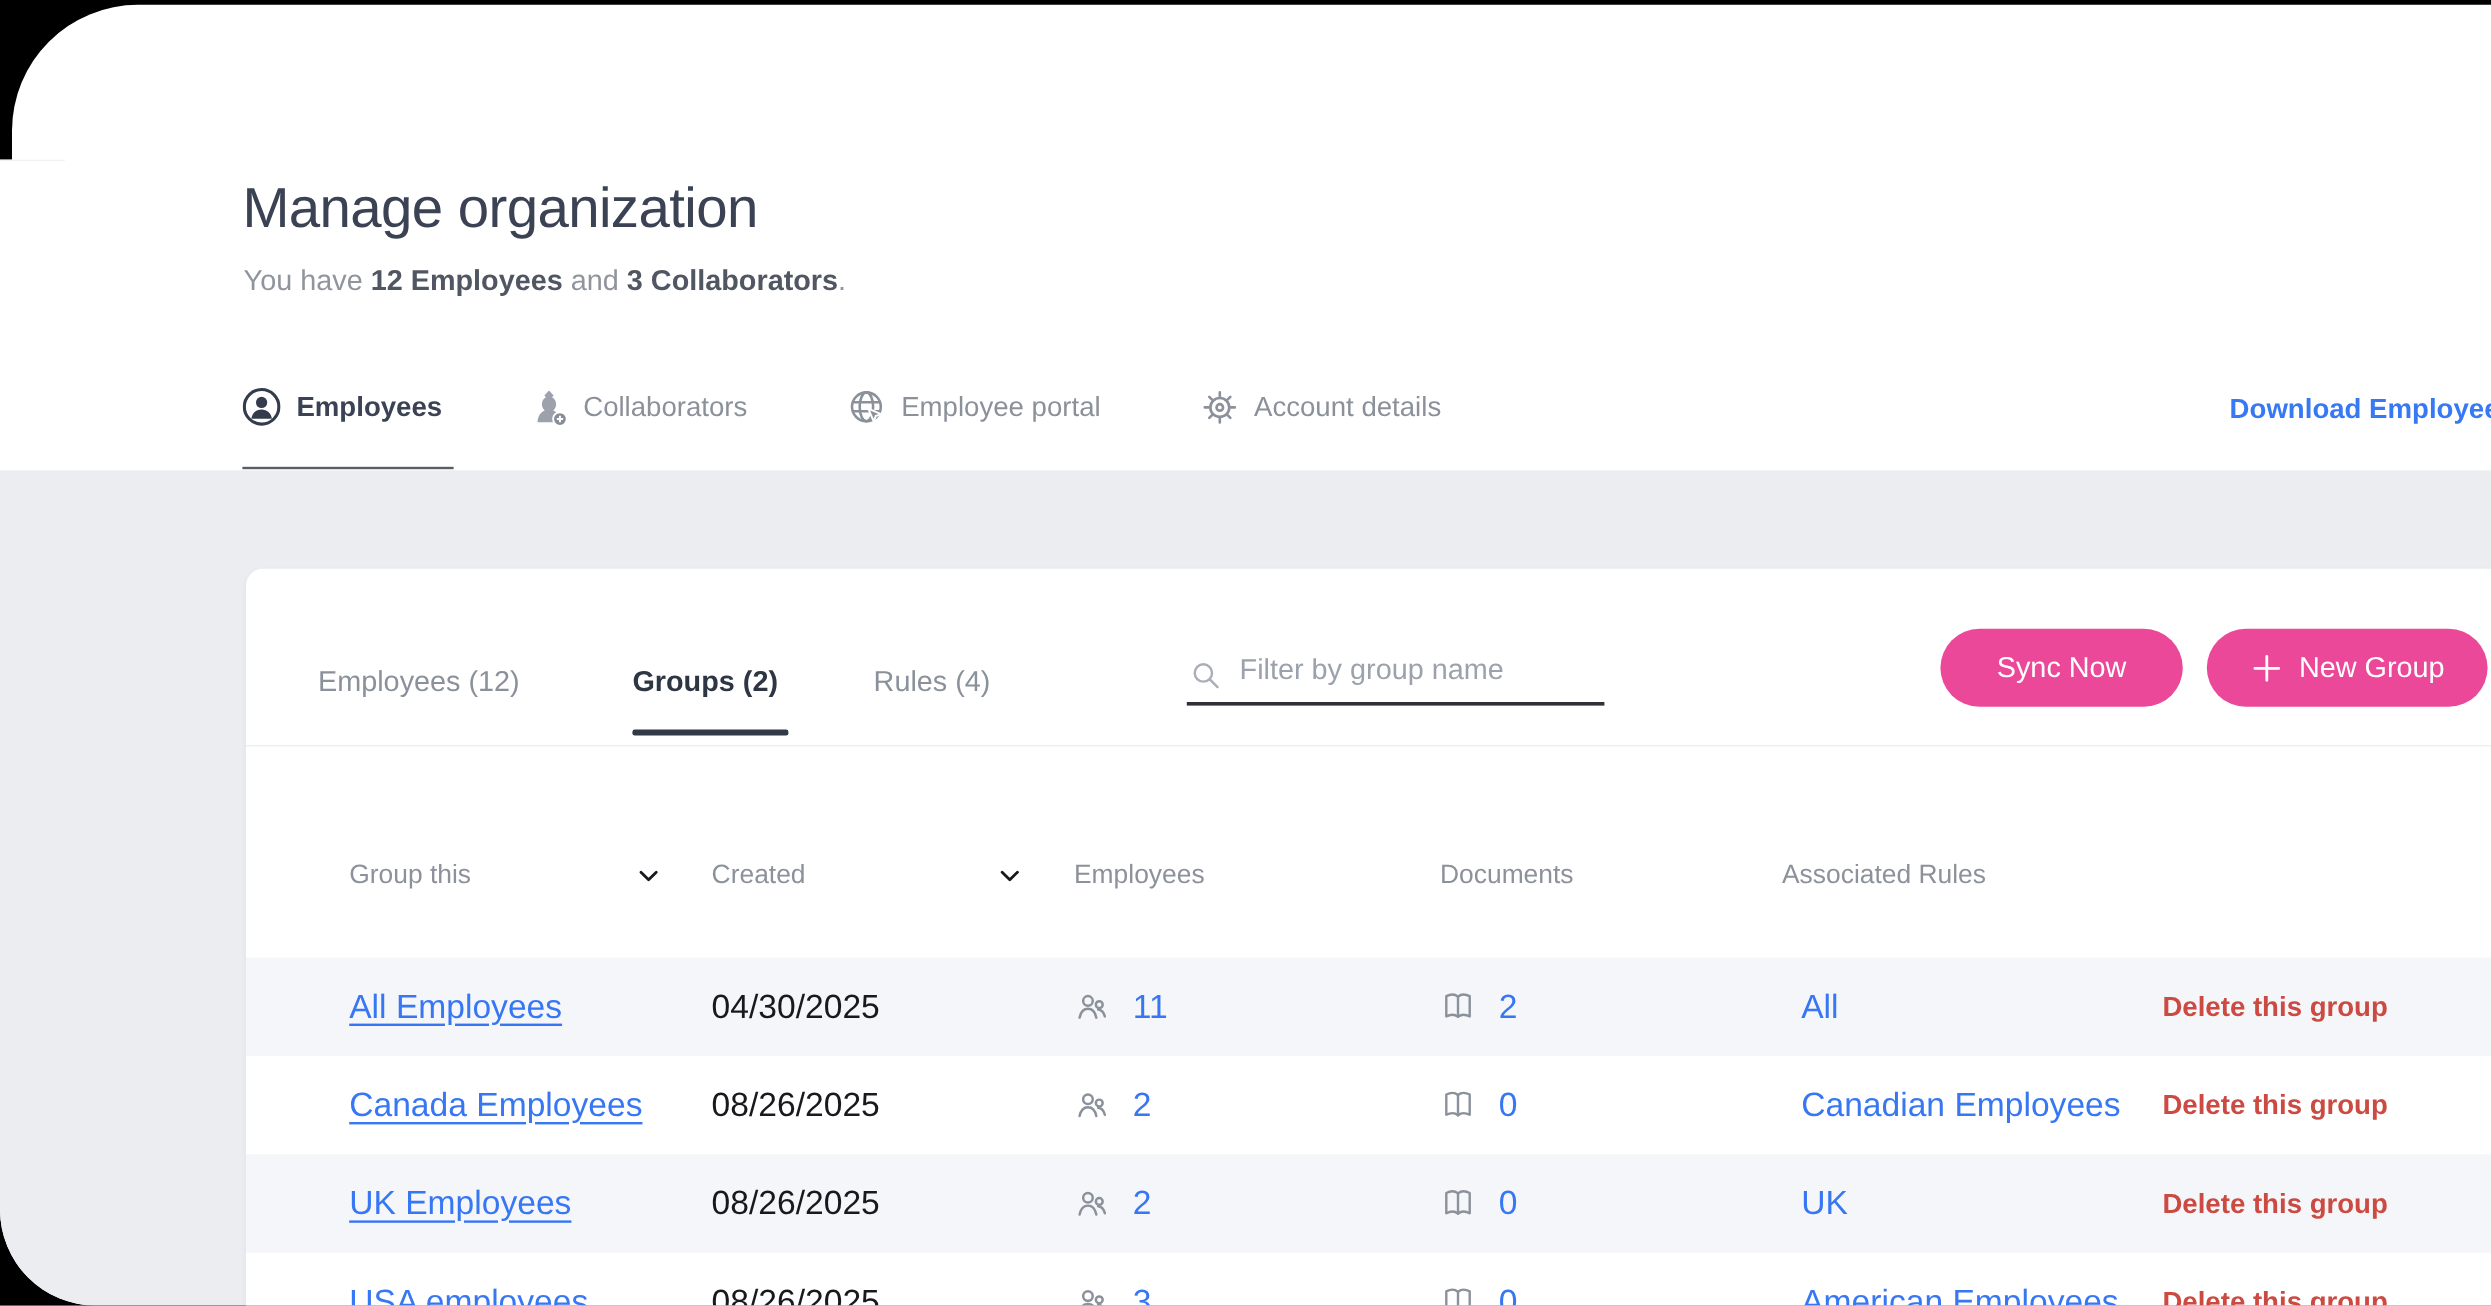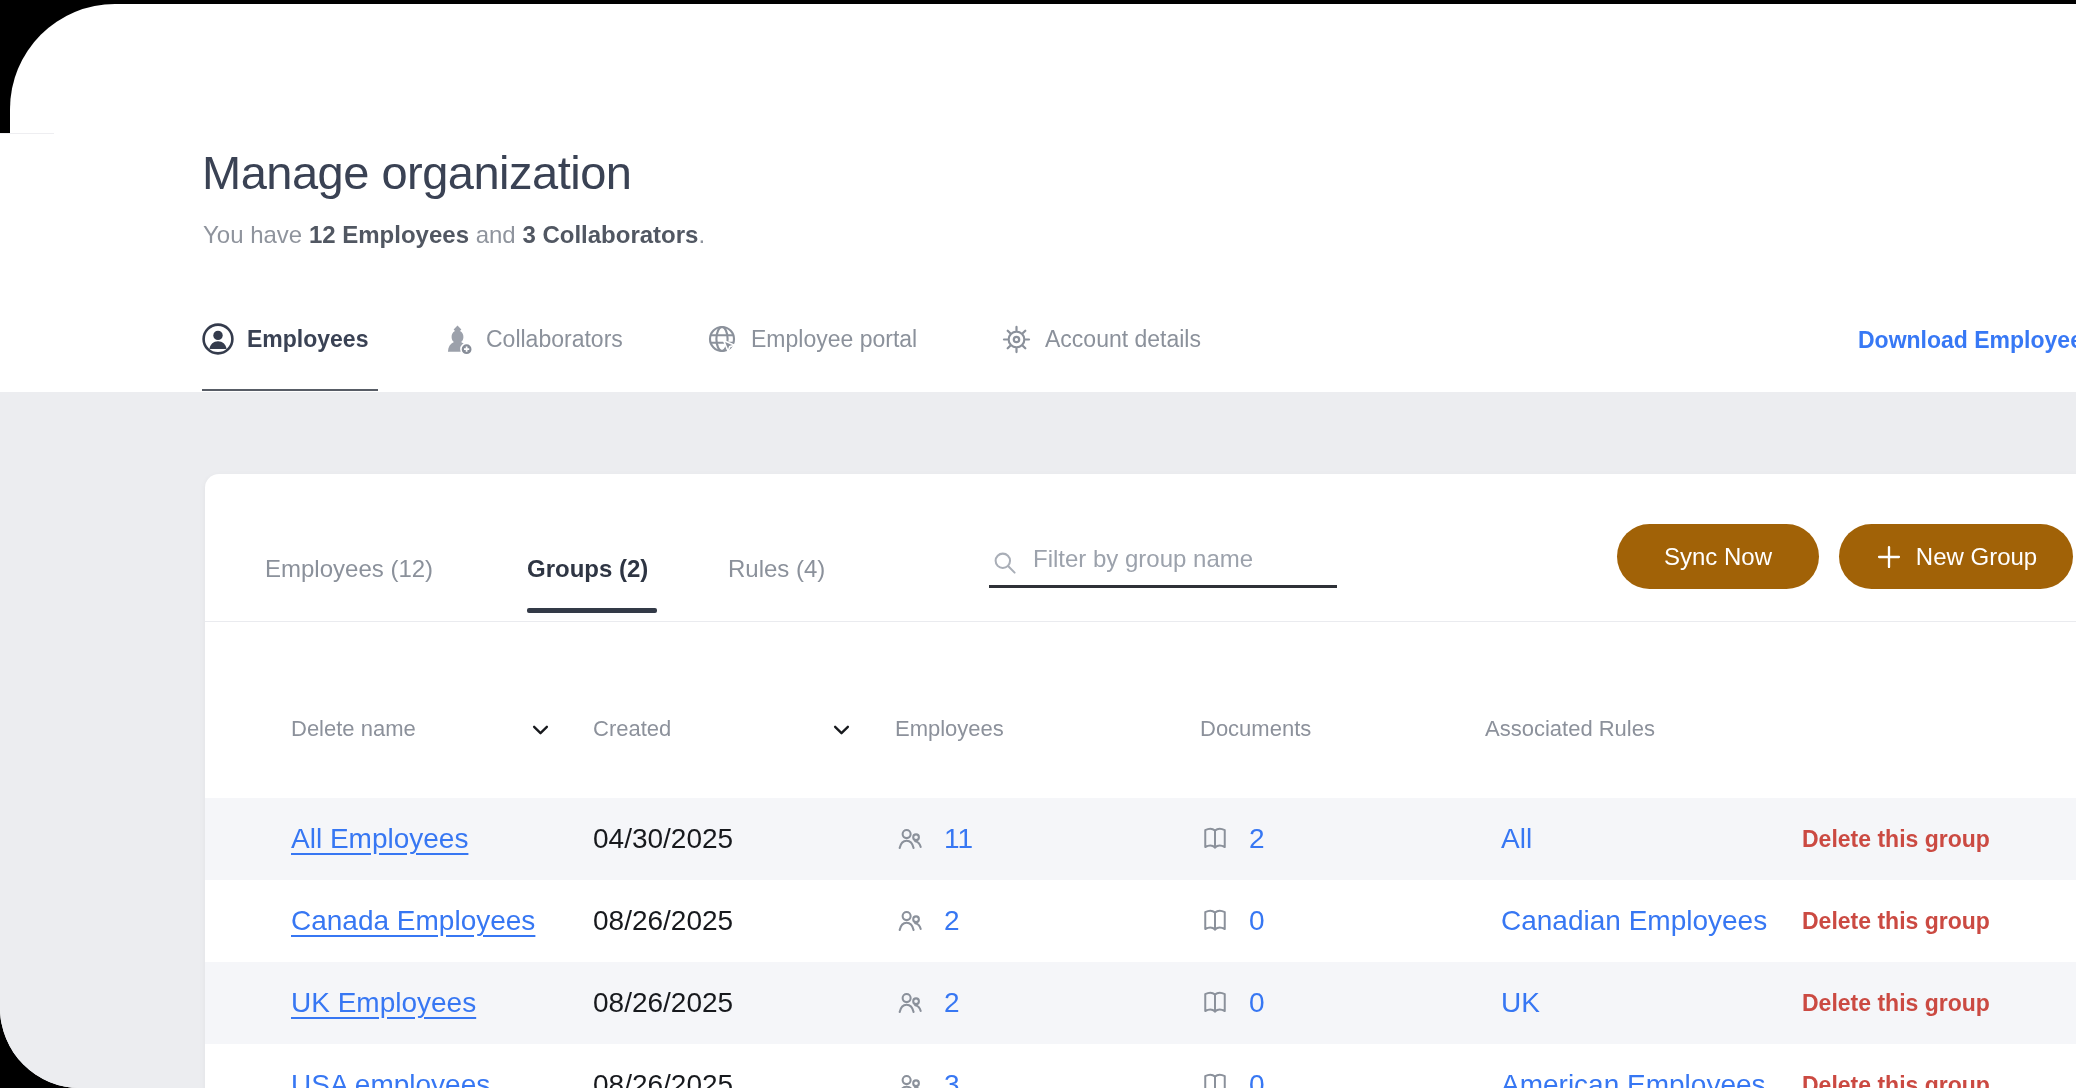--- a/index.html
+++ b/index.html
@@ -42,21 +42,21 @@
   .card-divider { position:absolute; top:147px; left:0; width:100%; height:1px; background:#EAEBEF; }
 
   .filter-wrap { position:absolute; left:784px; top:62px; width:348px; height:52px; }
   .filter-wrap .search-icon { position:absolute; left:2px; top:13px; }
   .filter-input { width:100%; height:100%; background:transparent; border:none; outline:none;
                   border-bottom:3px solid #2E3137; padding:0 6px 4px 44px;
                   font-size:24px; color:#3A4254; font-family:"Liberation Sans", sans-serif; }
   .filter-input::placeholder { color:#9CA2AC; }
 
   .btn { position:absolute; top:50px; height:65px; border:none; border-radius:33px;
-         background:#a16207; color:#fff; font-size:24px; display:flex; align-items:center;
+         background:#ec4899; color:#fff; font-size:24px; display:flex; align-items:center;
          justify-content:center; gap:13px; cursor:pointer; font-family:"Liberation Sans", sans-serif; }
   .btn-sync { left:1412px; width:202px; }
   .btn-new-group { left:1634px; width:234px; }
 
   .thead { position:absolute; top:242px; left:0; width:100%; height:30px; }
   .th { position:absolute; top:0; font-size:22px; color:#8C919B; white-space:nowrap; }
   .th-chevron { position:absolute; top:8px; cursor:pointer; }
   #th-0 { left:86px; } #chev-0 { left:327px; }
   #th-1 { left:388px; } #chev-1 { left:628px; }
   #th-2 { left:690px; } #th-3 { left:995px; } #th-4 { left:1280px; }
@@ -171,21 +171,21 @@
     <button class="btn btn-new-group">
       <span class="ic">
         <svg width="28" height="28" viewBox="0 0 24 24" fill="none" stroke="#ffffff" stroke-width="2" stroke-linecap="round">
           <path d="M12 3.5v17M3.5 12h17"></path>
         </svg>
       </span>
       <span>New Group</span>
     </button>
 
     <div class="thead">
-      <span class="th" id="th-0">Delete name</span>
+      <span class="th" id="th-0">Group this</span>
       <span class="th-chevron ic" id="chev-0">
         <svg width="17" height="12" viewBox="0 0 16 10" fill="none" stroke="#17191D" stroke-width="2.2" stroke-linecap="round" stroke-linejoin="round">
             <path d="M2 2l6 6 6-6"></path>
           </svg>
       </span>
       <span class="th" id="th-1">Created</span>
       <span class="th-chevron ic" id="chev-1">
         <svg width="17" height="12" viewBox="0 0 16 10" fill="none" stroke="#17191D" stroke-width="2.2" stroke-linecap="round" stroke-linejoin="round">
             <path d="M2 2l6 6 6-6"></path>
           </svg>

